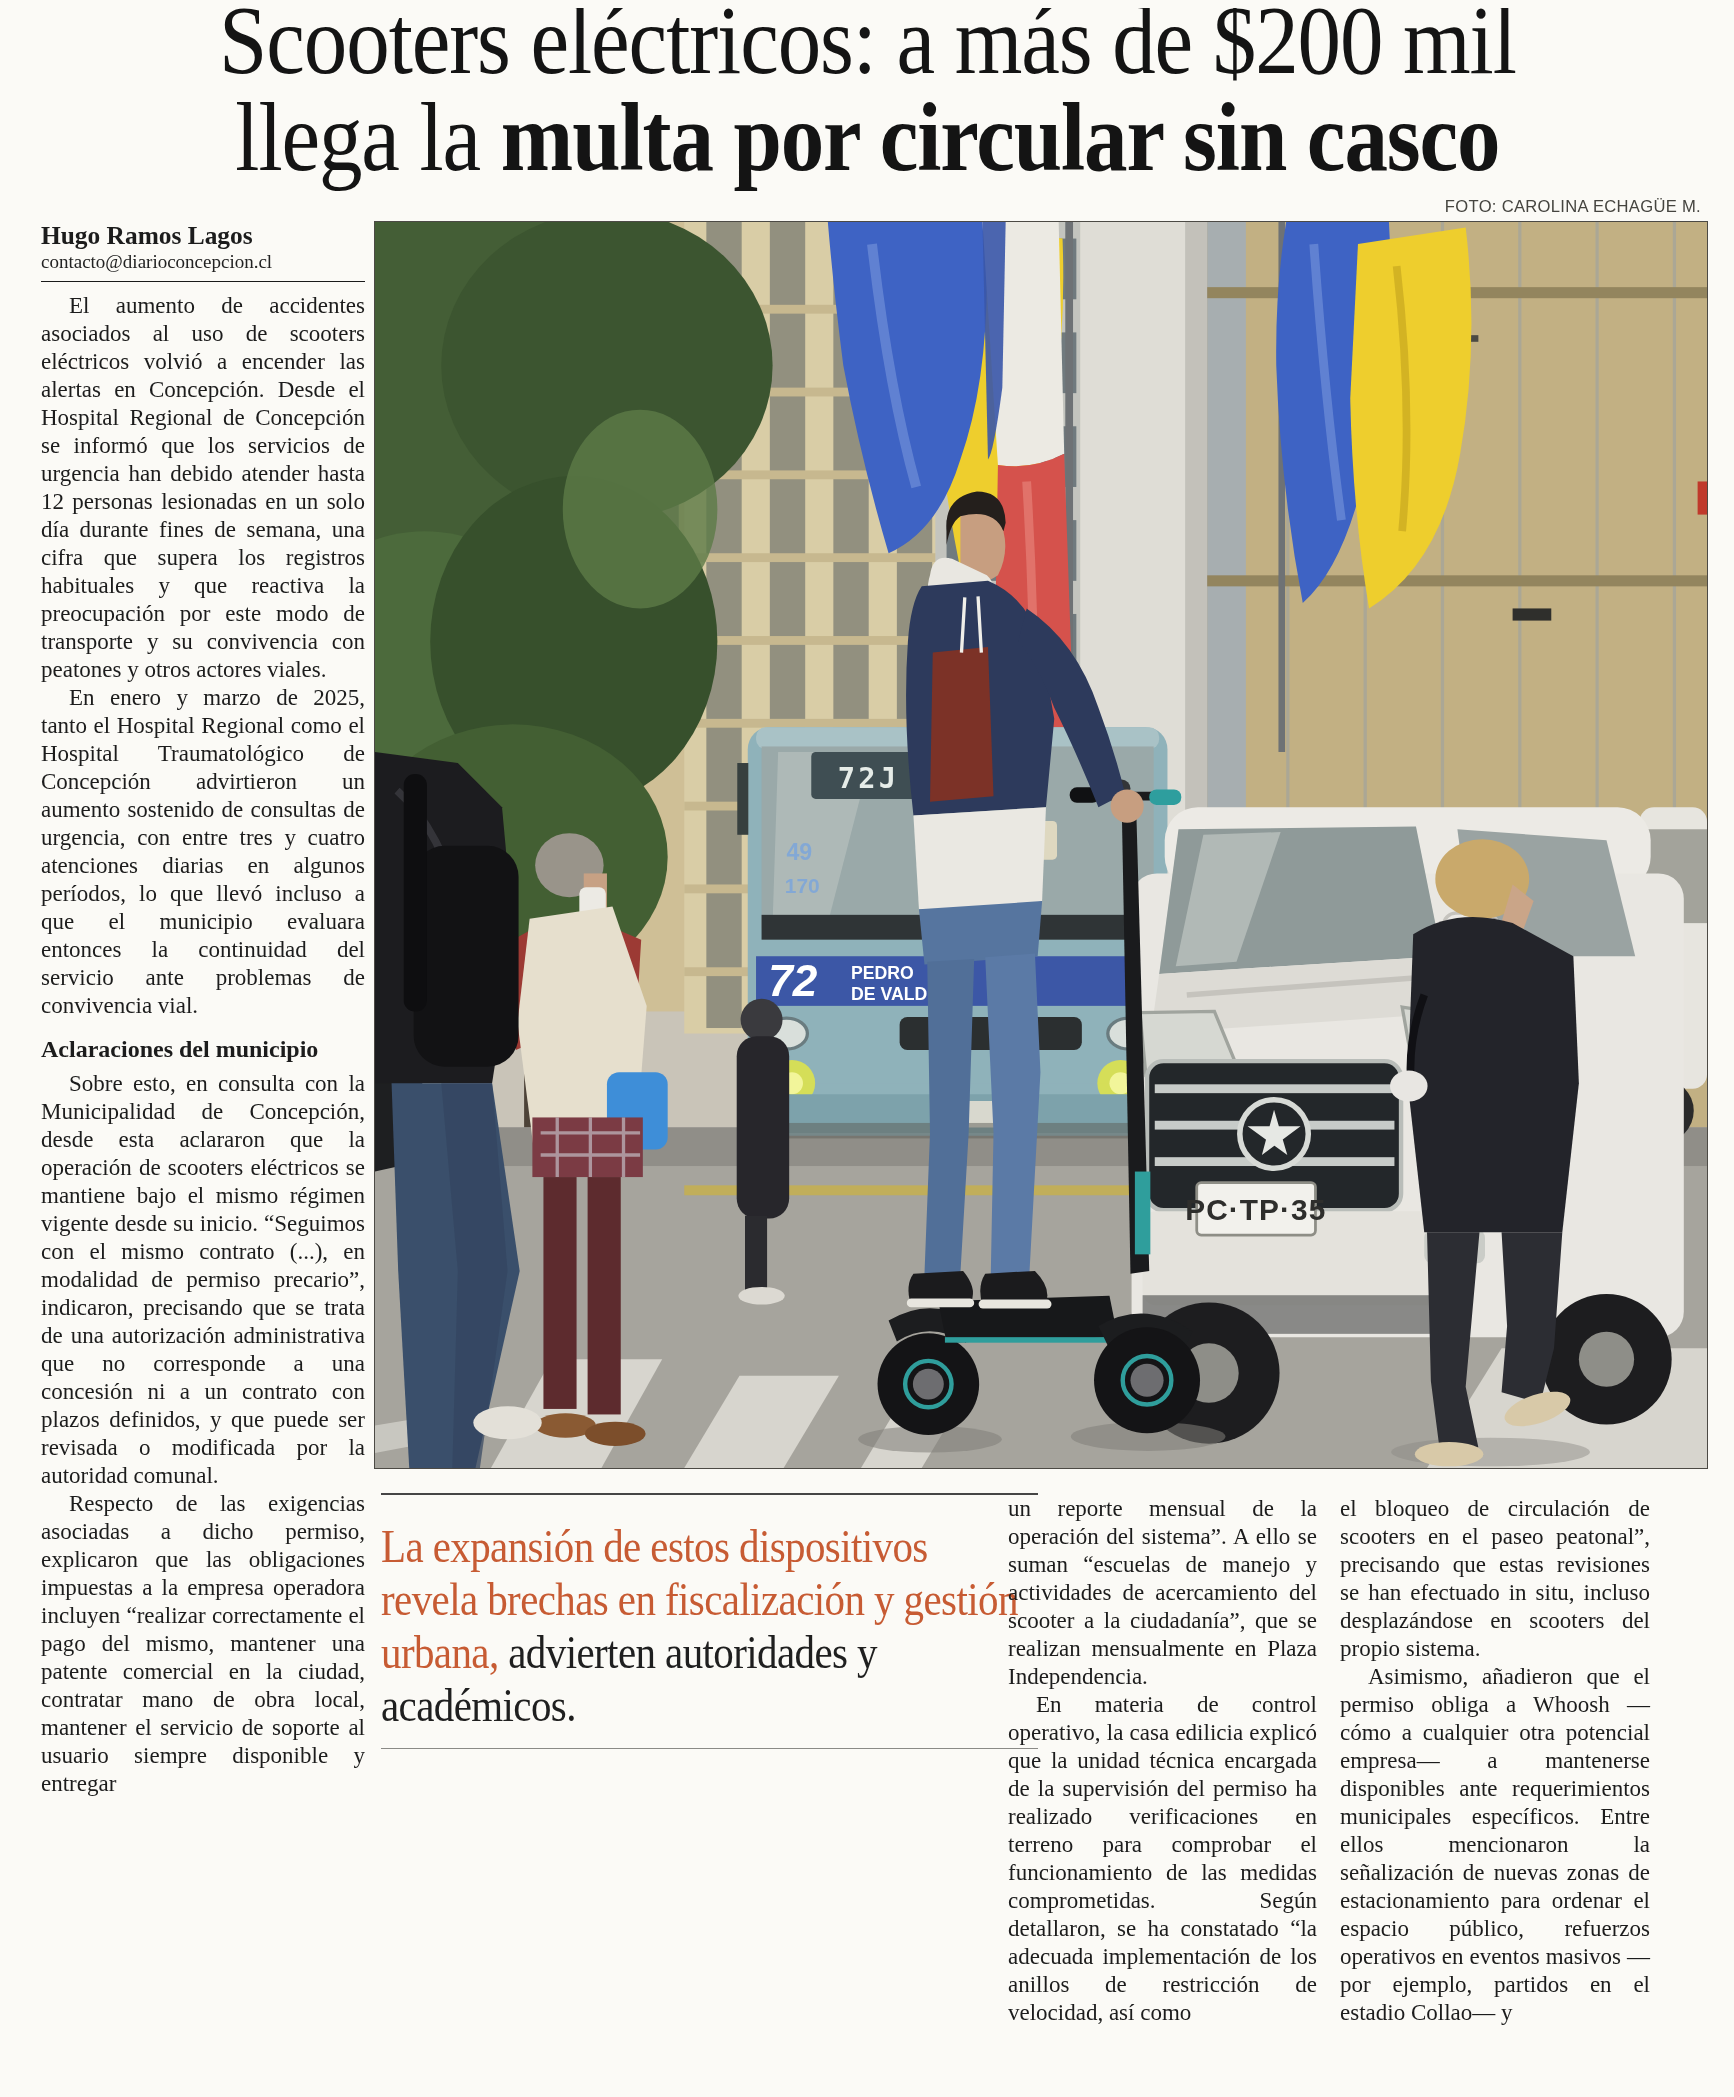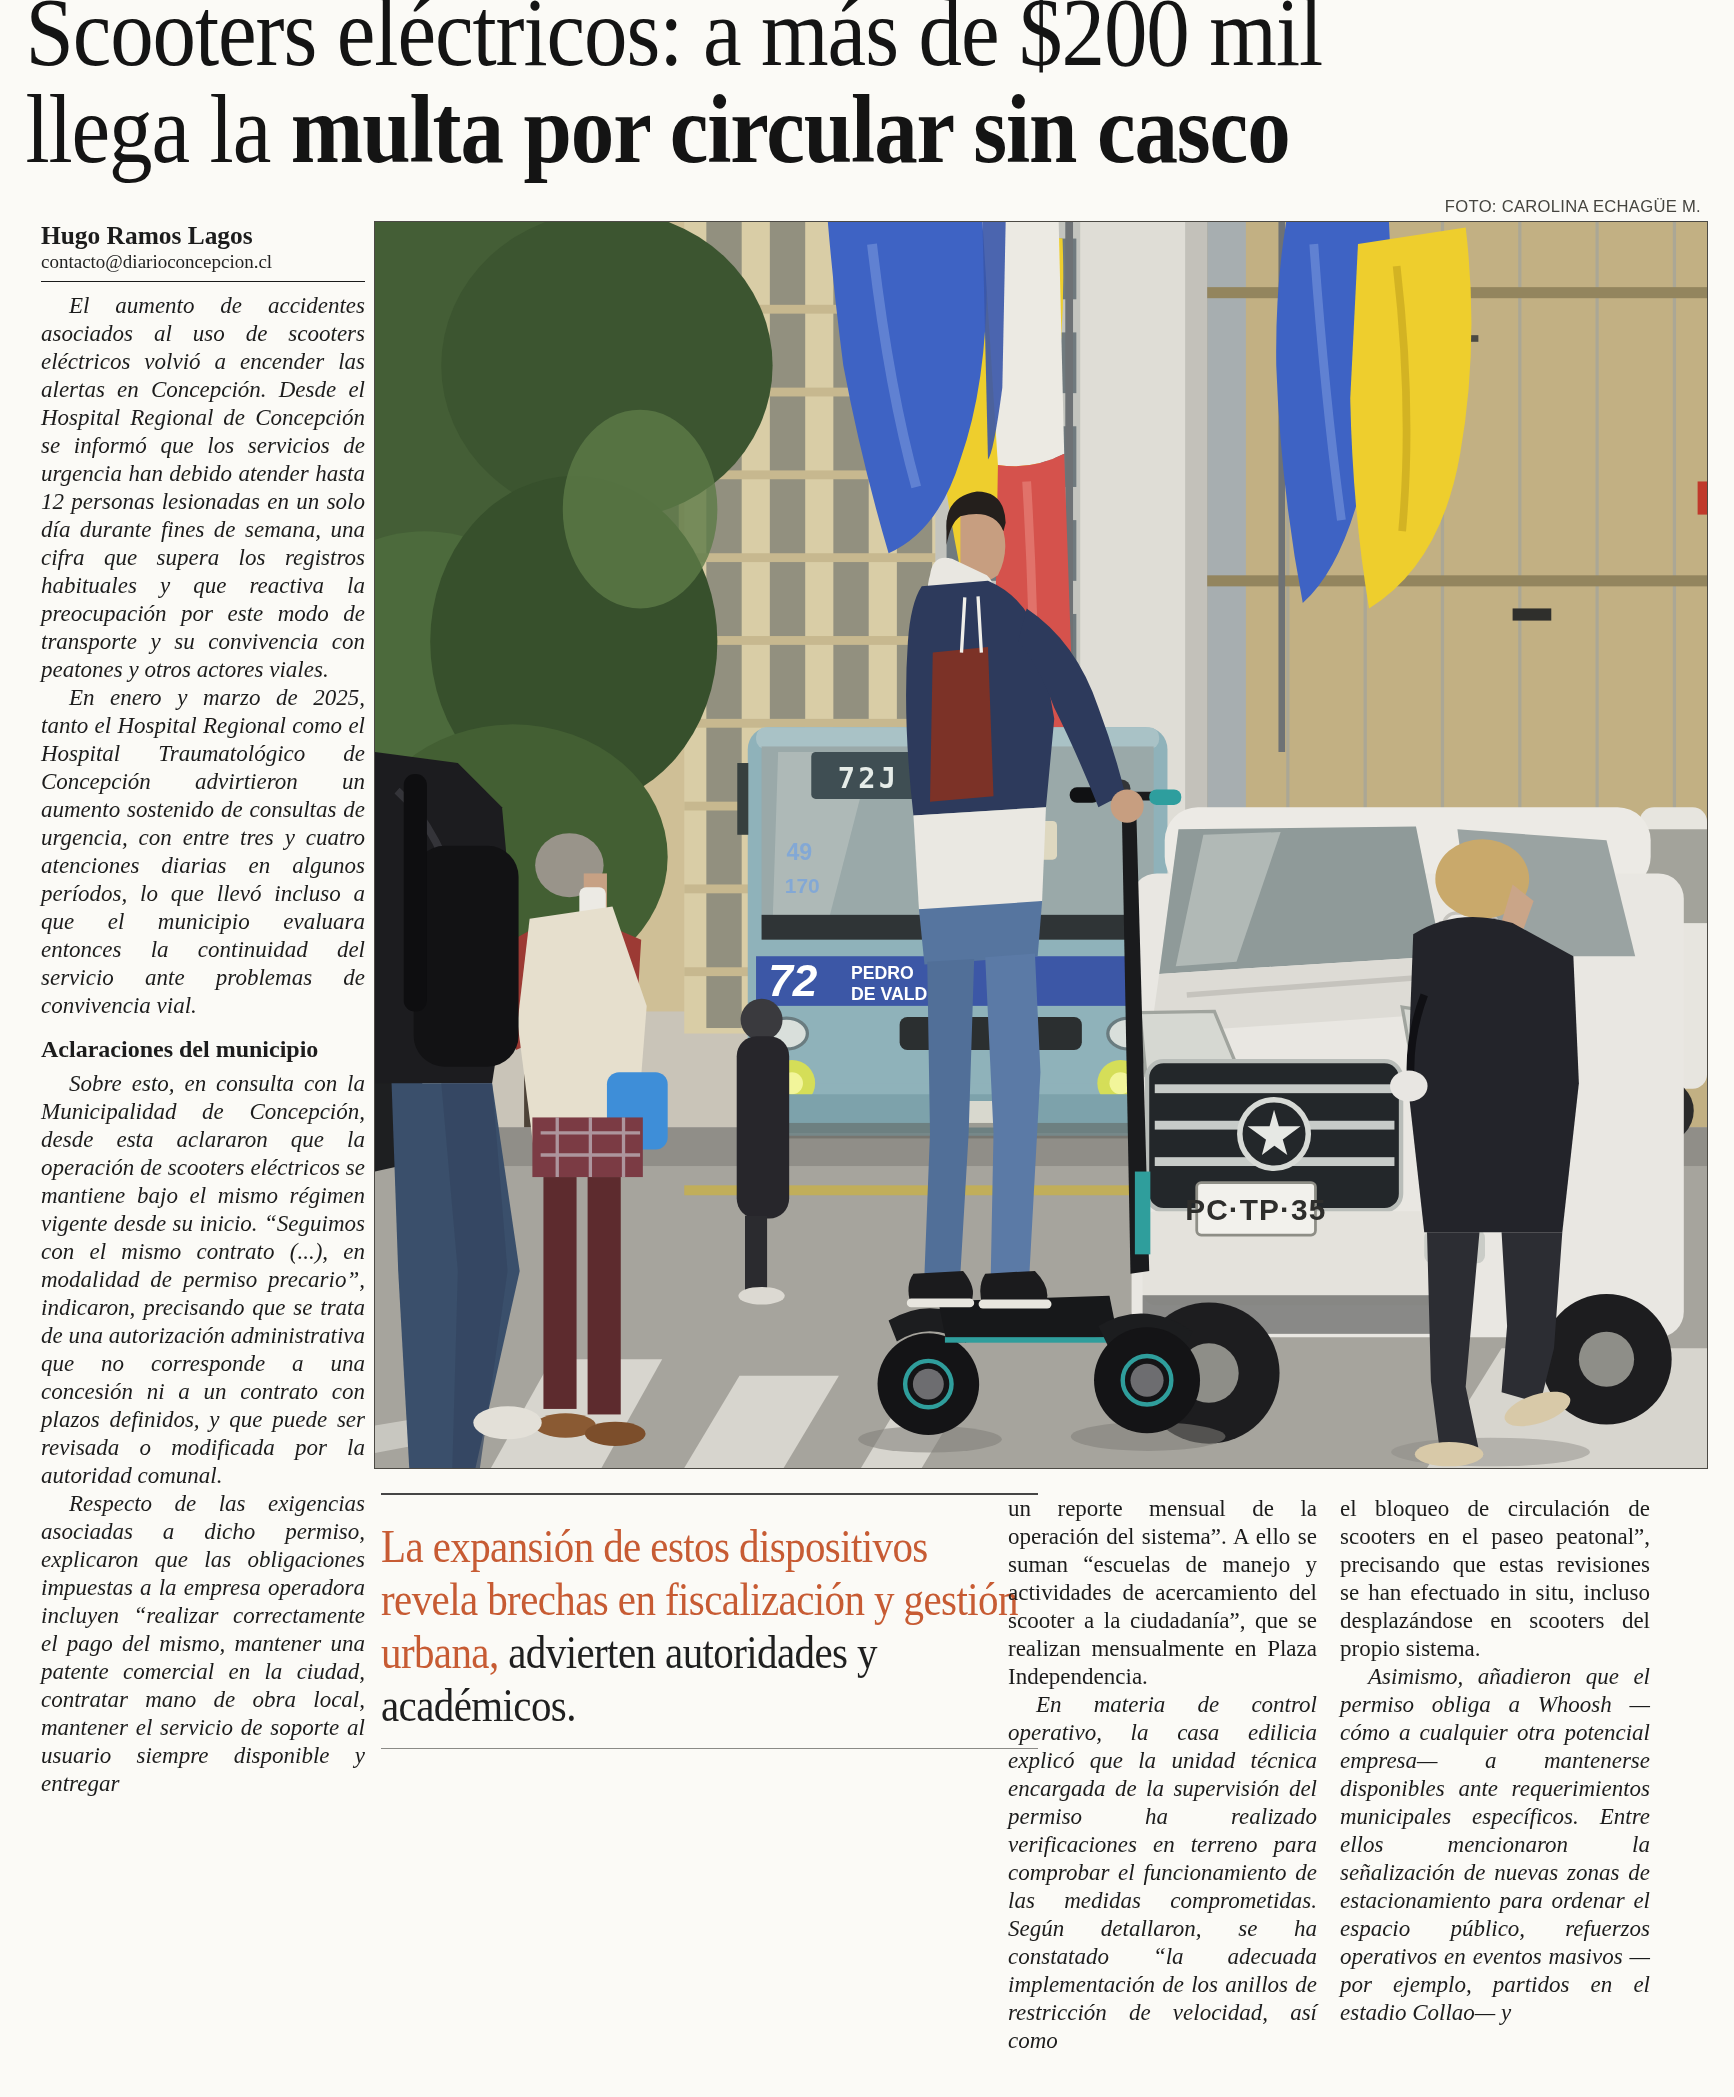--- a/index.html
+++ b/index.html
@@ -2,35 +2,35 @@
 <html lang="es" style="font-size:8.8px"><head>
 <meta charset="utf-8">
 <style>
   html,body{margin:0;padding:0;}
   body{
     width:1735px;height:2097px;position:relative;
     background:#fbfaf6;color:#1c1c1c;
     font-family:"Liberation Serif",serif;
   }
   
-  .headline{position:absolute;left:25.4px;top:0;width:1684px;height:195px;overflow:hidden;}
+  .headline{position:absolute;left:25.4px;top:8px;width:1684px;height:195px;overflow:hidden;text-align:center;}
   .hl-inner{margin-top:-22px;}
   .hl-line{font-size:87px;line-height:97px;letter-spacing:-1.1px;color:#141414;
     white-space:nowrap;transform:scaleY(1.12);transform-origin:0 0;}
   .hl-bold{font-weight:700;}
   
   .photo-credit{position:absolute;top:197px;right:34px;font-family:"Liberation Sans",sans-serif;
     font-size:16.6px;color:#45443f;letter-spacing:0.3px;}
   .photo{position:absolute;left:374px;top:221px;width:1334px;height:1248px;
     border:1.7px solid #4c4a45;box-sizing:border-box;background:#c9c4b8;overflow:hidden;}
   .photo svg{display:block;width:100%;height:100%;}
   
   .col{position:absolute;font-size:23px;line-height:28px;text-align:justify;}
   .col p{margin:0;}
-  .indent{text-indent:28px;font-style:italic;}
+  .indent{text-indent:28px;}
   .col1{left:41px;top:221px;width:324px;}
   .col3{left:1008px;top:1495px;width:309px;}
   .col4{left:1340px;top:1495px;width:310px;}
   .byline-name{font-weight:700;font-size:25.4px;line-height:29px;}
   .byline-email{font-size:19px;line-height:24px;color:#222;}
   .byline-rule{border:none;border-top:1.7px solid #1a1a1a;margin:6.6px 0 10px 0;}
   h3.subhead{font-size:24px;line-height:29px;margin:15.5px 0 5.5px 0;font-weight:700;}
   
   .pullquote{position:absolute;left:381px;top:1493px;width:657px;
     border-top:2.2px solid #454545;border-bottom:1.7px solid #8a8a86;

